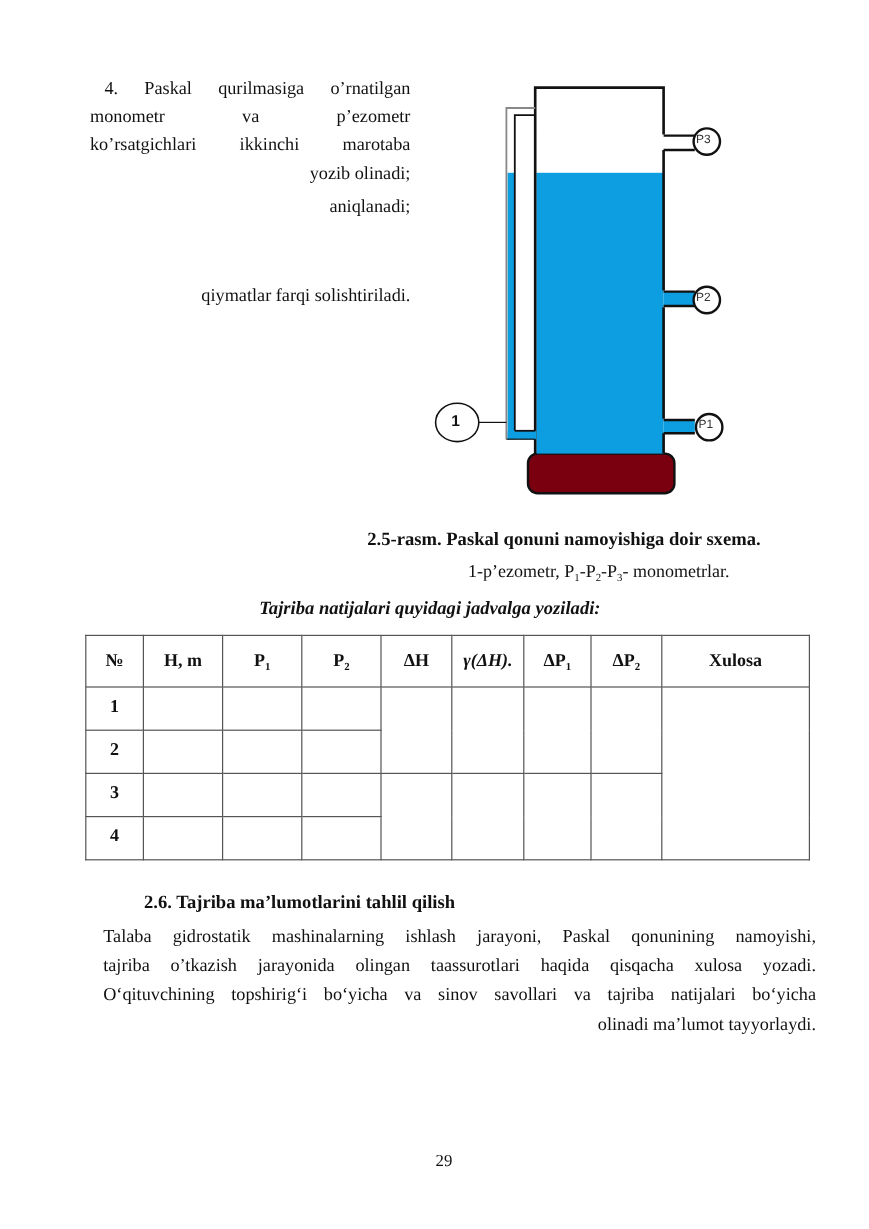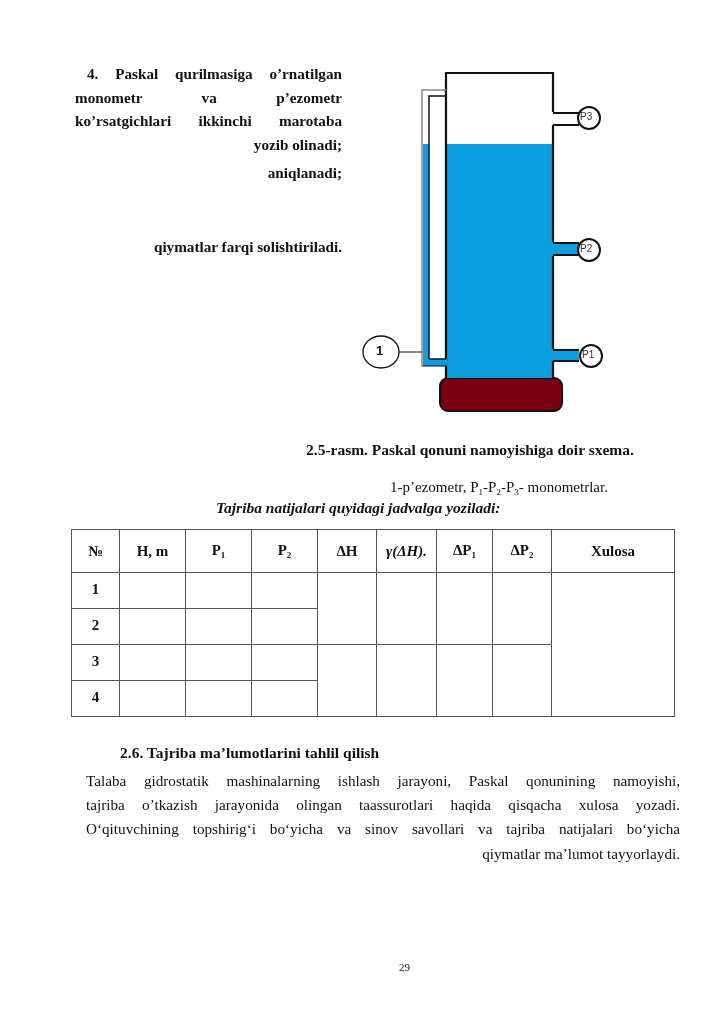--- a/index.html
+++ b/index.html
@@ -1,36 +1,36 @@
 <!DOCTYPE html>
 <html><head>
 <meta charset="utf-8">
 <style>
   html, body { margin: 0; padding: 0; background: #ffffff; }
   body { width: 724px; height: 1024px; position: relative; overflow: hidden;
          font-family: "Liberation Serif", "DejaVu Serif", serif; color: #111; }
   .abs { position: absolute; }
-  .para { font-size: 15.2px; line-height: 23.5px; text-align: justify; font-weight: bold; }
+  .para { font-size: 15.2px; line-height: 23.5px; text-align: justify; }
   .item { position: absolute; left: 75px; width: 267px; }
   .jline { display: block; text-align: justify; text-align-last: justify; }
   .lline { display: block; text-align: right; }
   .caption-title { font-weight: bold; font-size: 15.5px; }
-  .caption-sub { font-size: 15px; margin-top: 10px; }
+  .caption-sub { font-size: 15px; }
   .table-title { font-weight: bold; font-style: italic; font-size: 15.5px; }
   table.results { position: absolute; left: 71px; top: 529px; border-collapse: collapse;
                   border: 1.5px solid #555; }
   table.results td, table.results th { border: 1.2px solid #555; padding: 0; }
   table.results th { font-weight: bold; font-size: 15px; height: 42px; text-align: center; vertical-align: middle; }
   table.results td.num { font-weight: bold; font-size: 15px; text-align: center; vertical-align: top; padding-top: 8px; }
   table.results tr.r td { height: 27px; }
   .gamma { font-weight: normal; font-style: italic; font-size: 13px; }
   sub { font-size: 9px; vertical-align: -3px; }
   .section-heading { font-weight: bold; font-size: 15.5px; }
   .body-text { position: absolute; left: 86px; width: 594px; font-size: 15.2px; line-height: 24.2px; }
-  .page-num { font-size: 11px; margin-left: 36px; }
+  .page-num { font-size: 14px; }
 </style>
 </head>
 <body>
 
 <div class="item para" style="top:62px;">
   <span class="jline" style="padding-left:12px;"><span>4.</span>&nbsp;<span>Paskal qurilmasiga o’rnatilgan</span></span>
   <span class="jline">monometr va p’ezometr</span>
   <span class="jline">ko’rsatgichlari ikkinchi marotaba</span>
   <span class="lline">yozib olinadi;</span>
 </div>
@@ -140,16 +140,16 @@
     <td></td>
   </tr>
 </tbody>
   </table>
 
 <div class="abs section-heading" style="left:120px;top:744px;">2.6. Tajriba ma’lumotlarini tahlil qilish</div>
 <div class="body-text" style="top:769px;">
   <span class="jline">Talaba gidrostatik mashinalarning  ishlash jarayoni, Paskal qonunining namoyishi,</span>
   <span class="jline">tajriba o’tkazish jarayonida olingan taassurotlari haqida  qisqacha xulosa yozadi.</span>
   <span class="jline">O‘qituvchining  topshirig‘i bo‘yicha  va sinov savollari va tajriba natijalari bo‘yicha</span>
-  <span class="lline">qiymatlar ma’lumot tayyorlaydi.</span>
+  <span class="lline">olinadi ma’lumot tayyorlaydi.</span>
 </div>
 
 <div class="abs page-num" style="left:363px;top:961px;">29</div>
 
 </body></html>

